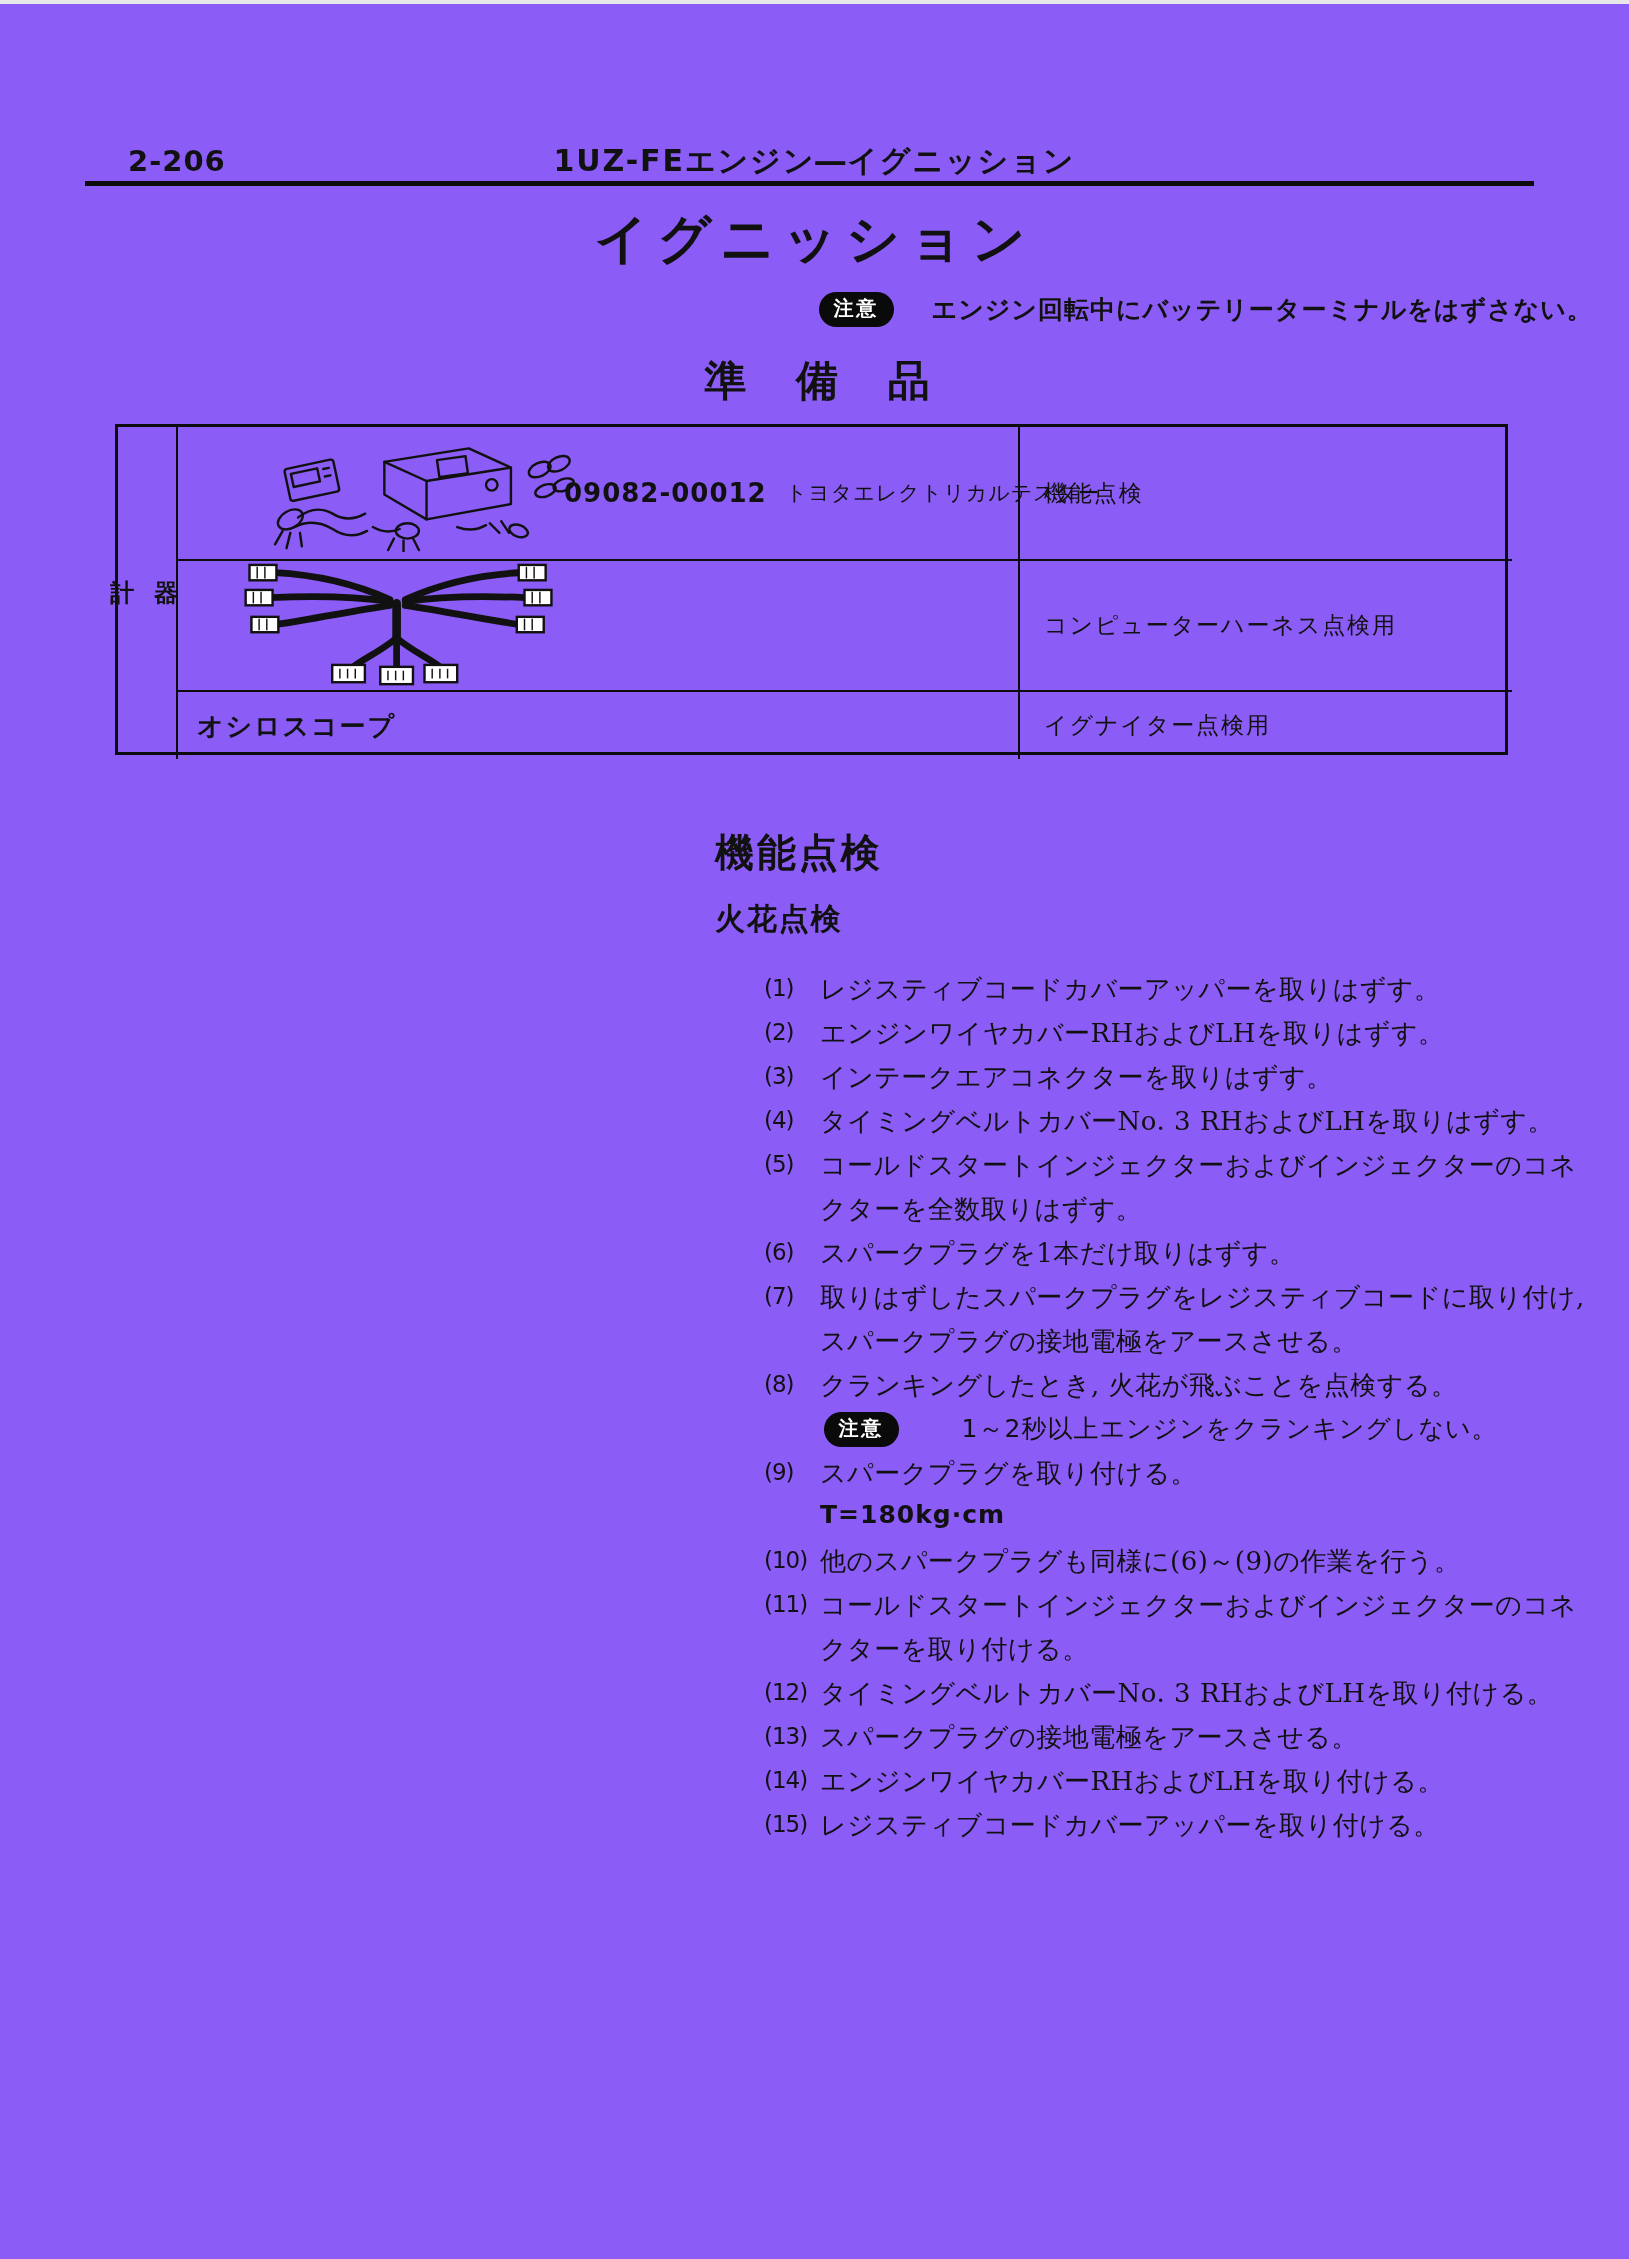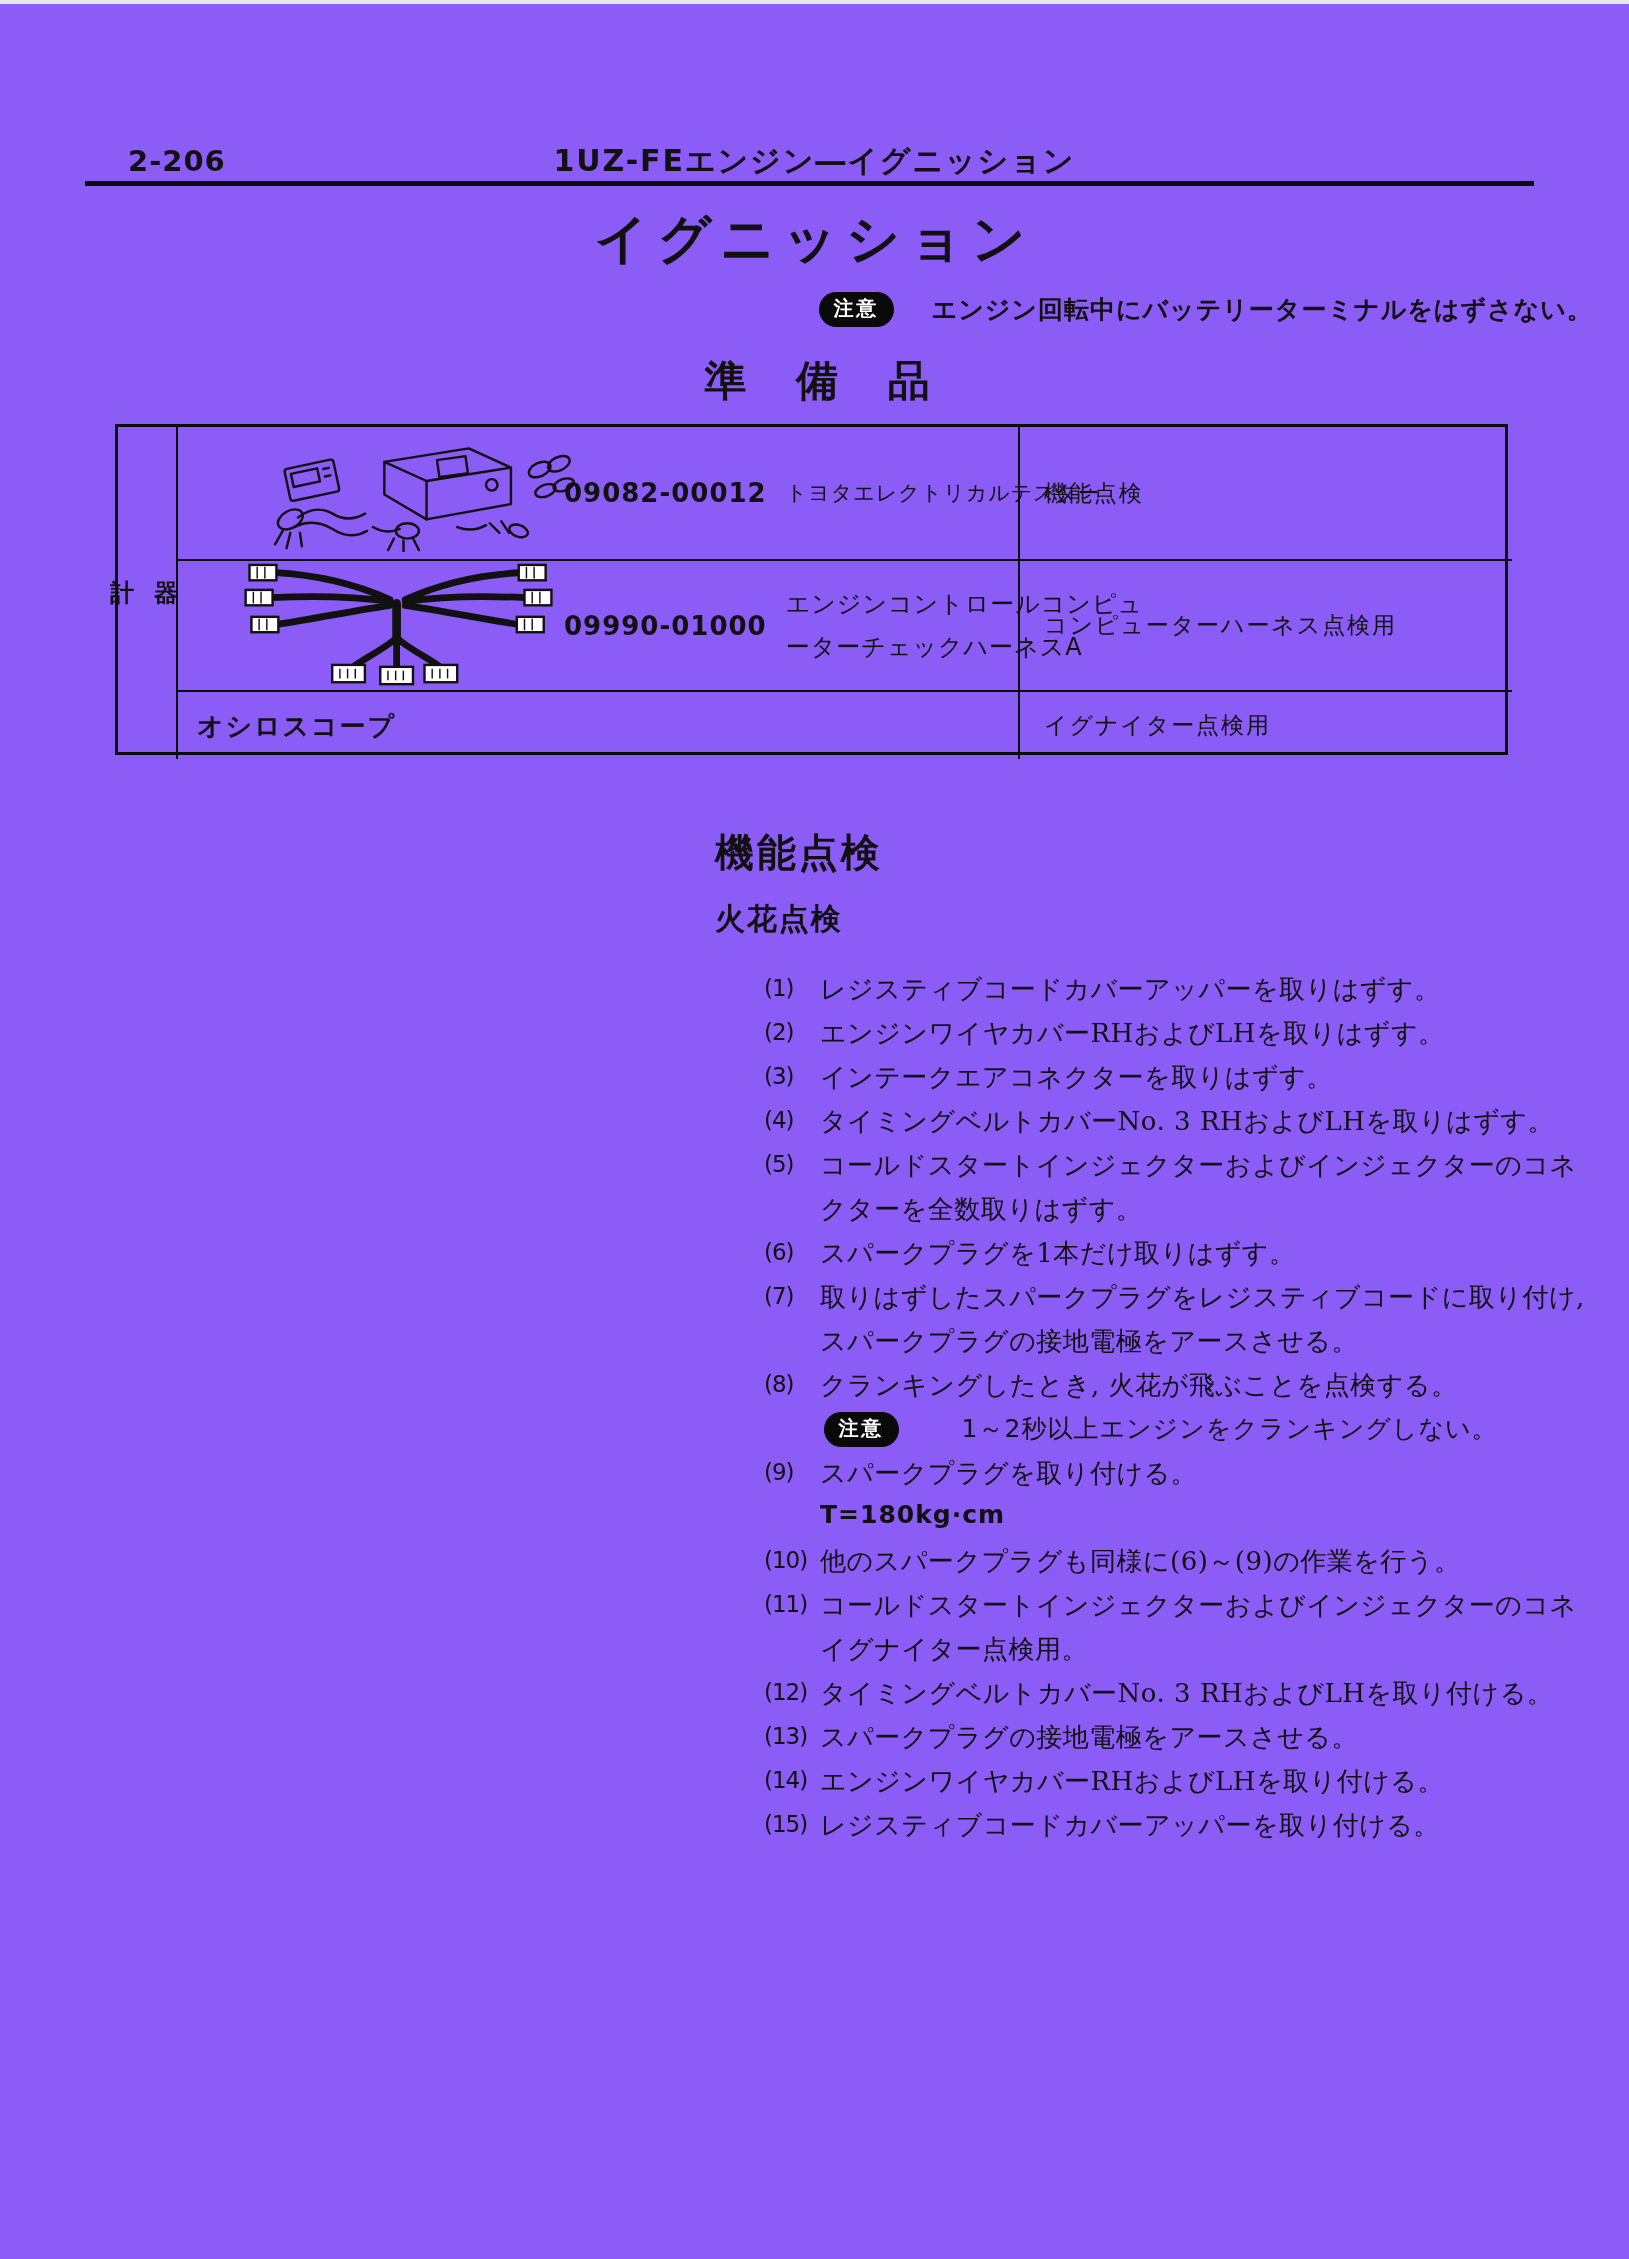--- a/index.html
+++ b/index.html
@@ -238,27 +238,20 @@
             <line x1="116" y1="110" x2="116" y2="120"></line>
             <line x1="124" y1="110" x2="124" y2="120"></line>
           <line x1="158" y1="112" x2="158" y2="122"></line>
             <line x1="166" y1="112" x2="166" y2="122"></line>
             <line x1="174" y1="112" x2="174" y2="122"></line>
           <line x1="204" y1="110" x2="204" y2="120"></line>
             <line x1="212" y1="110" x2="212" y2="120"></line>
             <line x1="220" y1="110" x2="220" y2="120"></line>
         </g>
       </svg>
-      <div class="part-line">
-        <span class="part-no">09990-01000</span>
-        <span class="part-name-2l">
-          <span>エンジンコントロールコンピュ</span><br>
-          <span>ーターチェックハーネスA</span>
-        </span>
-      </div>
     </div>
     <div class="cell c-mid r3">
       <span class="tool-plain">オシロスコープ</span>
     </div>
 
     <div class="cell c-use r2">コンピューターハーネス点検用</div>
     <div class="cell c-use r3">イグナイター点検用</div>
   </div>
 
   <div class="sec-heading">機能点検</div>
@@ -320,21 +313,21 @@
     <div class="step-row">
       <span class="step-no">(10)</span>
       <span class="step-text">他のスパークプラグも同様に(6)～(9)の作業を行う。</span>
     </div>
     <div class="step-row">
       <span class="step-no">(11)</span>
       <span class="step-text">コールドスタートインジェクターおよびインジェクターのコネ</span>
     </div>
     <div class="step-row">
       <span class="step-no"></span>
-      <span class="step-text">イグナイター点検用。</span>
+      <span class="step-text">クターを取り付ける。</span>
     </div>
     <div class="step-row">
       <span class="step-no">(12)</span>
       <span class="step-text">タイミングベルトカバーNo. 3 RHおよびLHを取り付ける。</span>
     </div>
     <div class="step-row">
       <span class="step-no">(13)</span>
       <span class="step-text">スパークプラグの接地電極をアースさせる。</span>
     </div>
     <div class="step-row">

